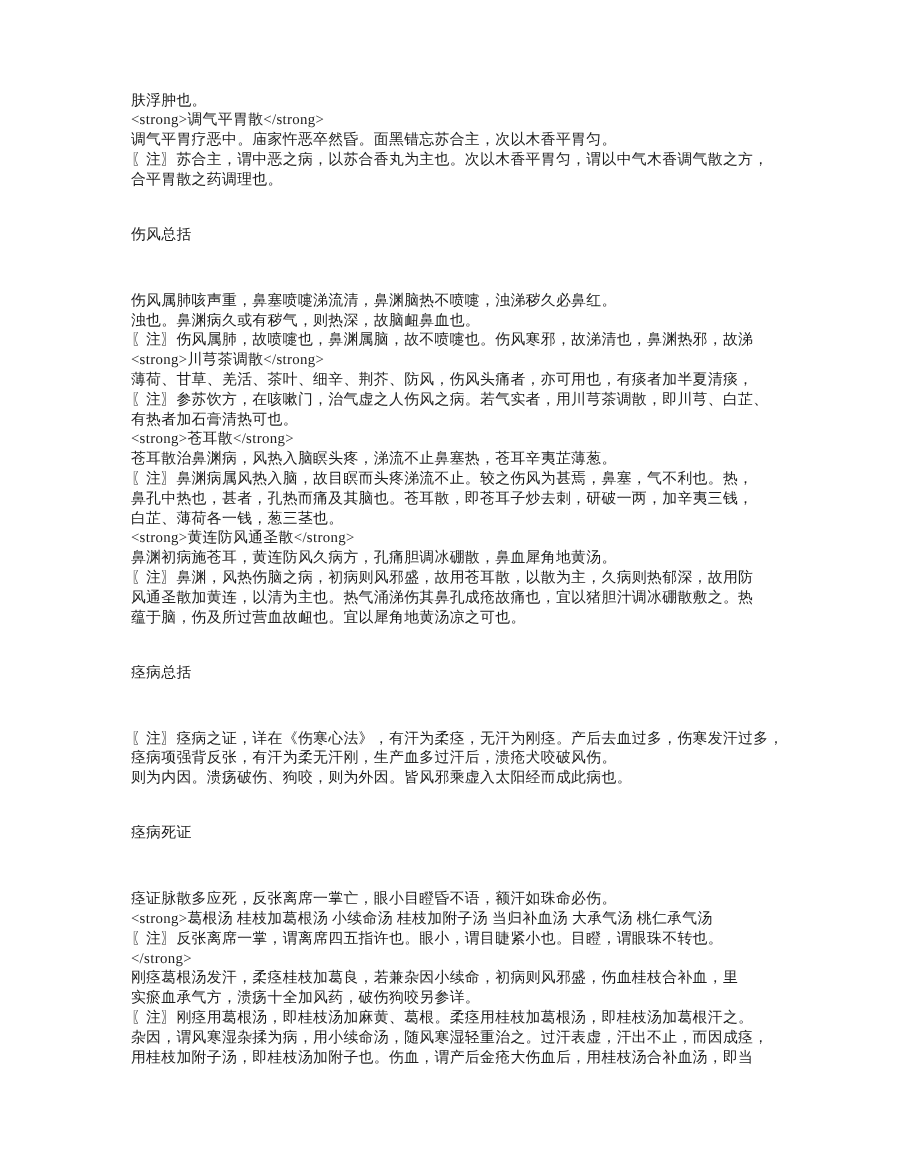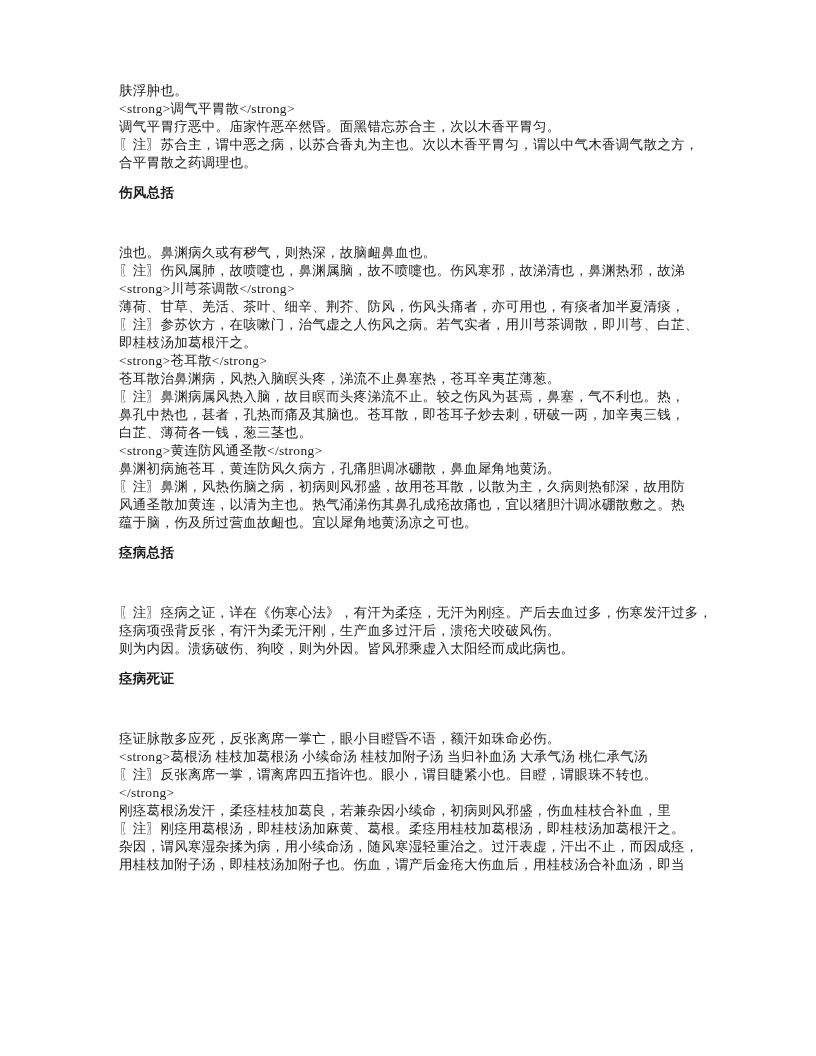--- a/index.html
+++ b/index.html
@@ -24,23 +24,22 @@
     background: #ffffff;
   }
   .page-content {
     position: absolute;
     left: 119px;
     top: 82px;
     width: 600px;
   }
   .block.para { margin: 0; }
   .block.heading {
-    margin-top: 12px;
+    margin-top: 32px;
     margin-bottom: 42px;
-    font-weight: bold;
   }
   .line {
     font-size: 13.5px;
     line-height: 18px;
     white-space: nowrap;
     letter-spacing: 0.3px;
   }
 </style>
 </head>
 <body>
@@ -51,26 +50,27 @@
         <div class="line">肤浮肿也。</div>
         <div class="line">&lt;strong&gt;调气平胃散&lt;/strong&gt;</div>
         <div class="line">调气平胃疗恶中。庙家忤恶卒然昏。面黑错忘苏合主，次以木香平胃匀。</div>
         <div class="line">〖注〗苏合主，谓中恶之病，以苏合香丸为主也。次以木香平胃匀，谓以中气木香调气散之方，</div>
         <div class="line">合平胃散之药调理也。</div>
       </div>
       <div class="block heading">
         <div class="line">伤风总括</div>
       </div>
       <div class="block para">
+        <div class="line">伤风属肺咳声重，鼻塞喷嚏涕流清，鼻渊脑热不喷嚏，浊涕秽久必鼻红。</div>
         <div class="line">浊也。鼻渊病久或有秽气，则热深，故脑衄鼻血也。</div>
         <div class="line">〖注〗伤风属肺，故喷嚏也，鼻渊属脑，故不喷嚏也。伤风寒邪，故涕清也，鼻渊热邪，故涕</div>
         <div class="line">&lt;strong&gt;川芎茶调散&lt;/strong&gt;</div>
         <div class="line">薄荷、甘草、羌活、茶叶、细辛、荆芥、防风，伤风头痛者，亦可用也，有痰者加半夏清痰，</div>
         <div class="line">〖注〗参苏饮方，在咳嗽门，治气虚之人伤风之病。若气实者，用川芎茶调散，即川芎、白芷、</div>
-        <div class="line">即桂枝汤加葛根汗之。</div>
+        <div class="line">有热者加石膏清热可也。</div>
         <div class="line">&lt;strong&gt;苍耳散&lt;/strong&gt;</div>
         <div class="line">苍耳散治鼻渊病，风热入脑瞑头疼，涕流不止鼻塞热，苍耳辛夷芷薄葱。</div>
         <div class="line">〖注〗鼻渊病属风热入脑，故目瞑而头疼涕流不止。较之伤风为甚焉，鼻塞，气不利也。热，</div>
         <div class="line">鼻孔中热也，甚者，孔热而痛及其脑也。苍耳散，即苍耳子炒去刺，研破一两，加辛夷三钱，</div>
         <div class="line">白芷、薄荷各一钱，葱三茎也。</div>
         <div class="line">&lt;strong&gt;黄连防风通圣散&lt;/strong&gt;</div>
         <div class="line">鼻渊初病施苍耳，黄连防风久病方，孔痛胆调冰硼散，鼻血犀角地黄汤。</div>
         <div class="line">〖注〗鼻渊，风热伤脑之病，初病则风邪盛，故用苍耳散，以散为主，久病则热郁深，故用防</div>
         <div class="line">风通圣散加黄连，以清为主也。热气涌涕伤其鼻孔成疮故痛也，宜以猪胆汁调冰硼散敷之。热</div>
         <div class="line">蕴于脑，伤及所过营血故衄也。宜以犀角地黄汤凉之可也。</div>
@@ -85,18 +85,19 @@
       </div>
       <div class="block heading">
         <div class="line">痉病死证</div>
       </div>
       <div class="block para">
         <div class="line">痉证脉散多应死，反张离席一掌亡，眼小目瞪昏不语，额汗如珠命必伤。</div>
         <div class="line">&lt;strong&gt;葛根汤 桂枝加葛根汤 小续命汤 桂枝加附子汤 当归补血汤 大承气汤 桃仁承气汤</div>
         <div class="line">〖注〗反张离席一掌，谓离席四五指许也。眼小，谓目睫紧小也。目瞪，谓眼珠不转也。</div>
         <div class="line">&lt;/strong&gt;</div>
         <div class="line">刚痉葛根汤发汗，柔痉桂枝加葛良，若兼杂因小续命，初病则风邪盛，伤血桂枝合补血，里</div>
+        <div class="line">实瘀血承气方，溃疡十全加风药，破伤狗咬另参详。</div>
         <div class="line">〖注〗刚痉用葛根汤，即桂枝汤加麻黄、葛根。柔痉用桂枝加葛根汤，即桂枝汤加葛根汗之。</div>
         <div class="line">杂因，谓风寒湿杂揉为病，用小续命汤，随风寒湿轻重治之。过汗表虚，汗出不止，而因成痉，</div>
         <div class="line">用桂枝加附子汤，即桂枝汤加附子也。伤血，谓产后金疮大伤血后，用桂枝汤合补血汤，即当</div>
       </div>
     </div>
 </div>
 
 </body></html>

